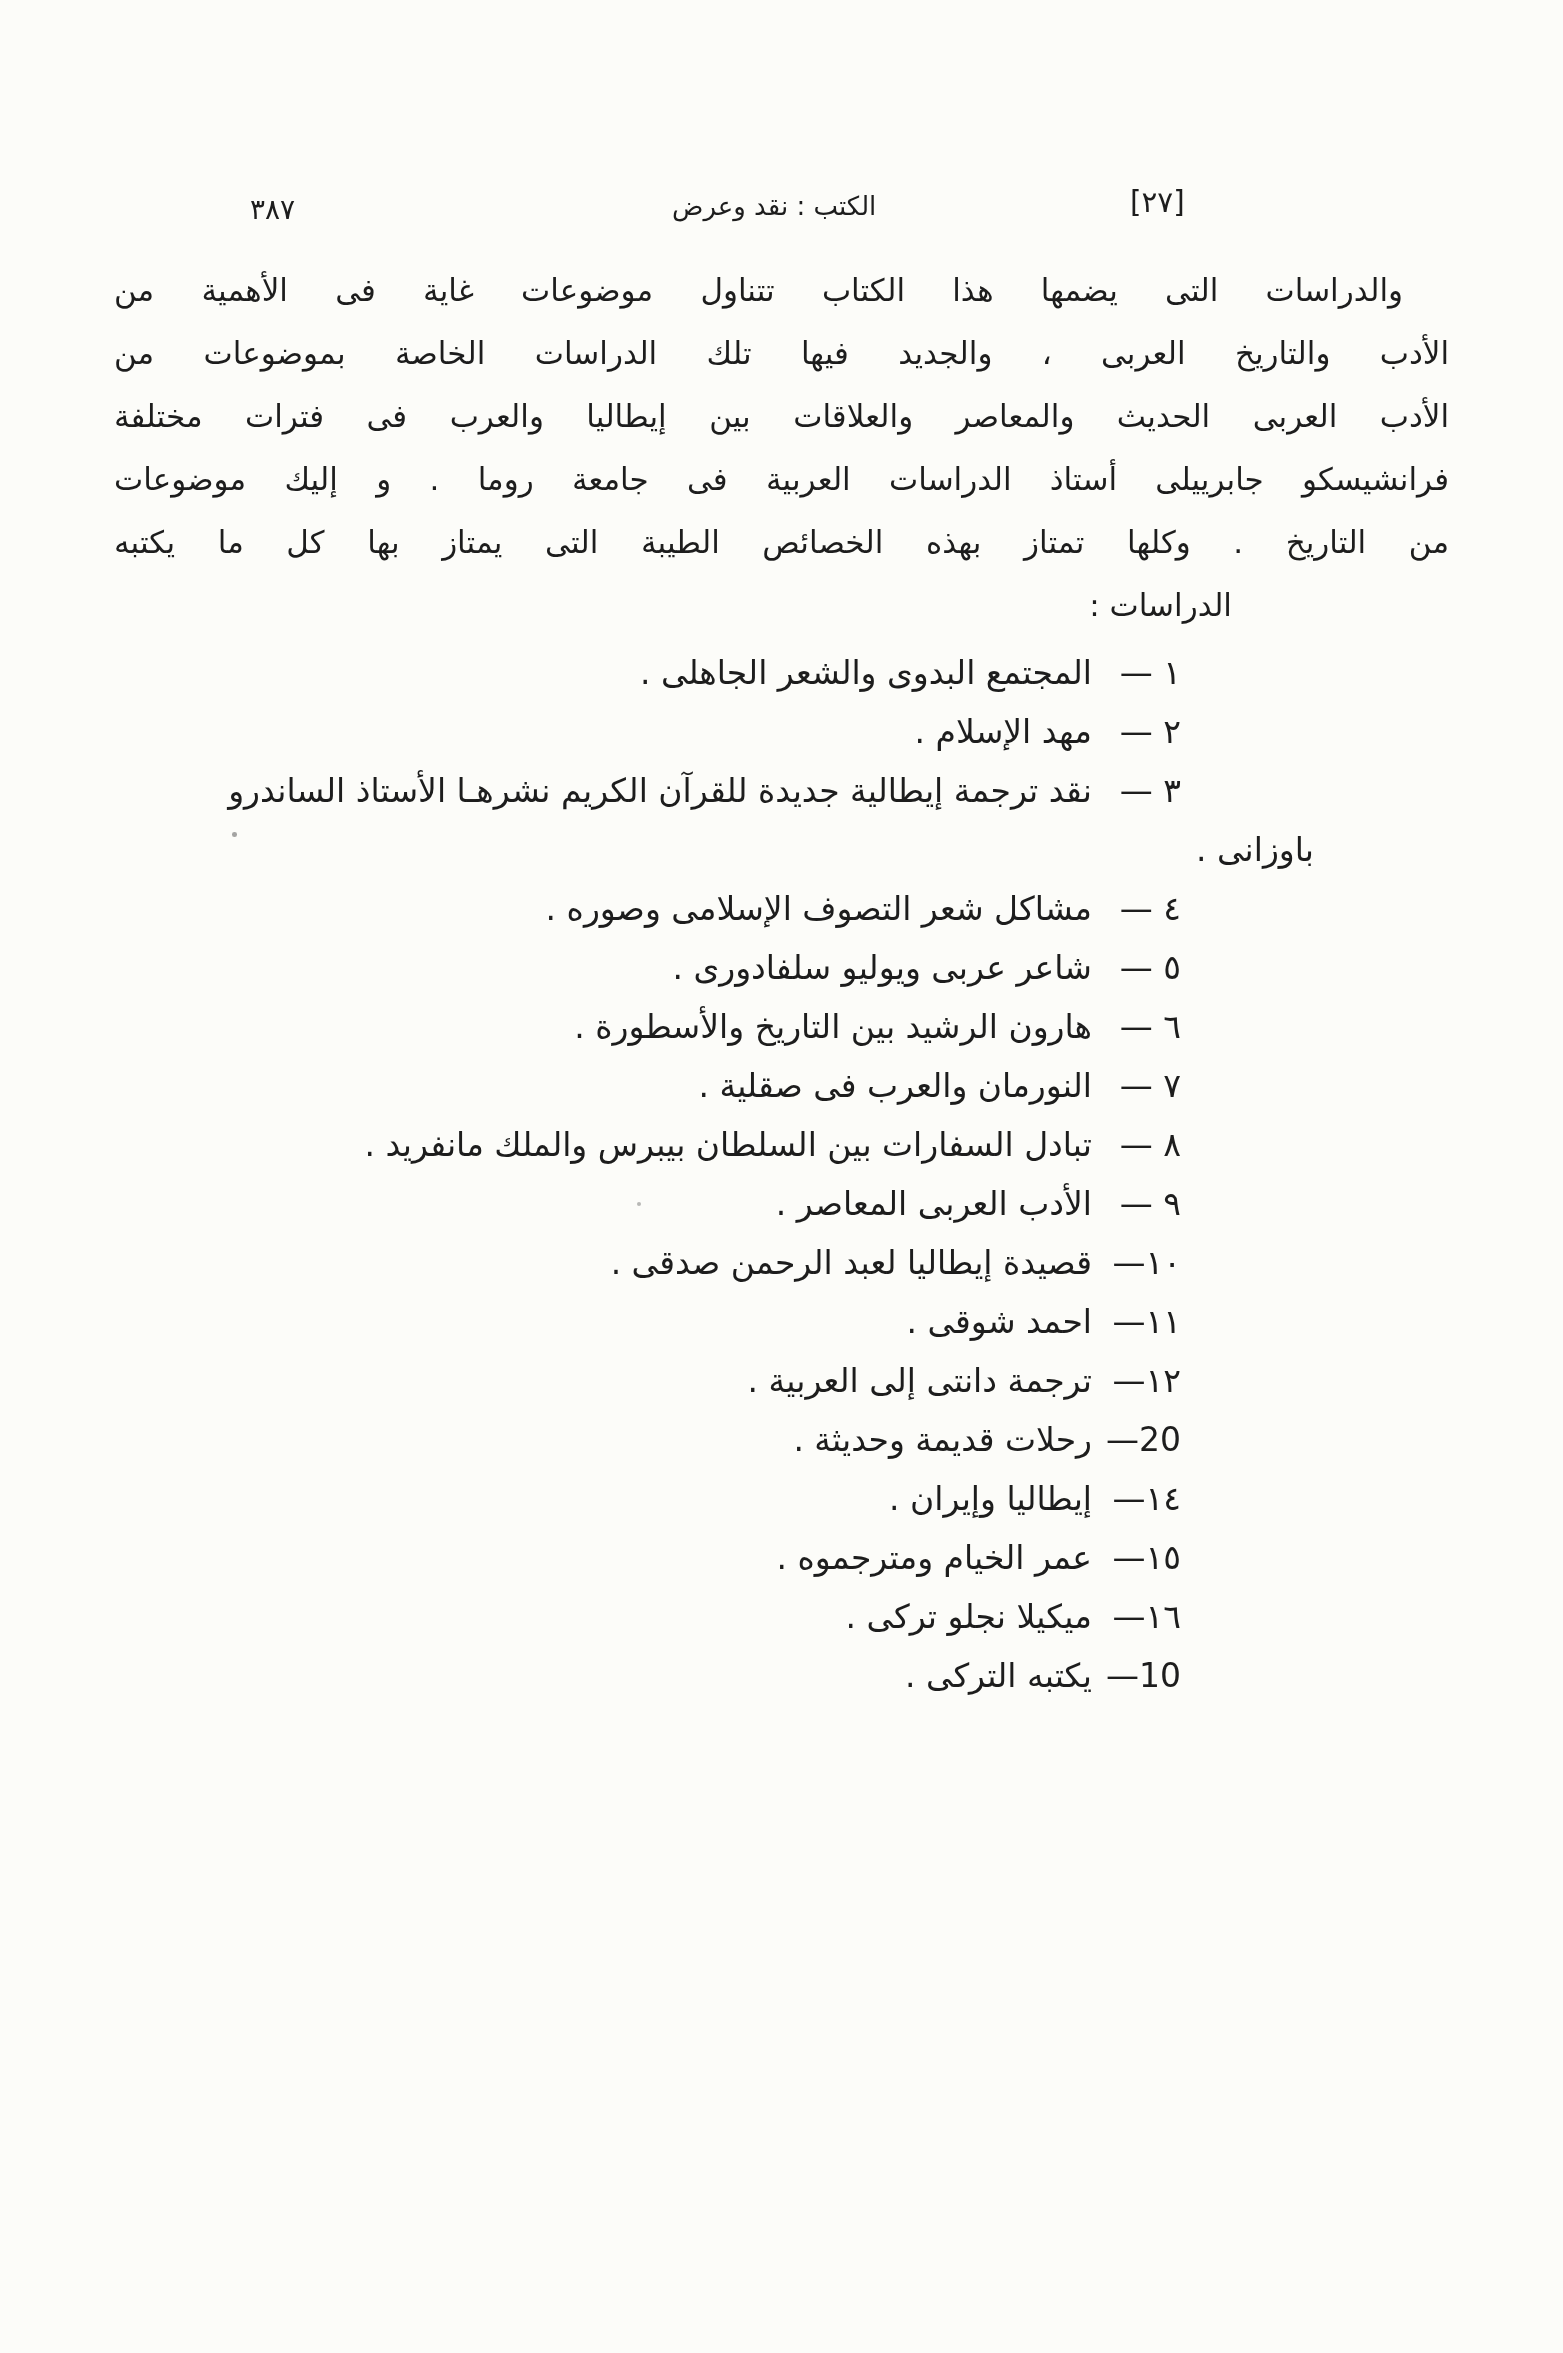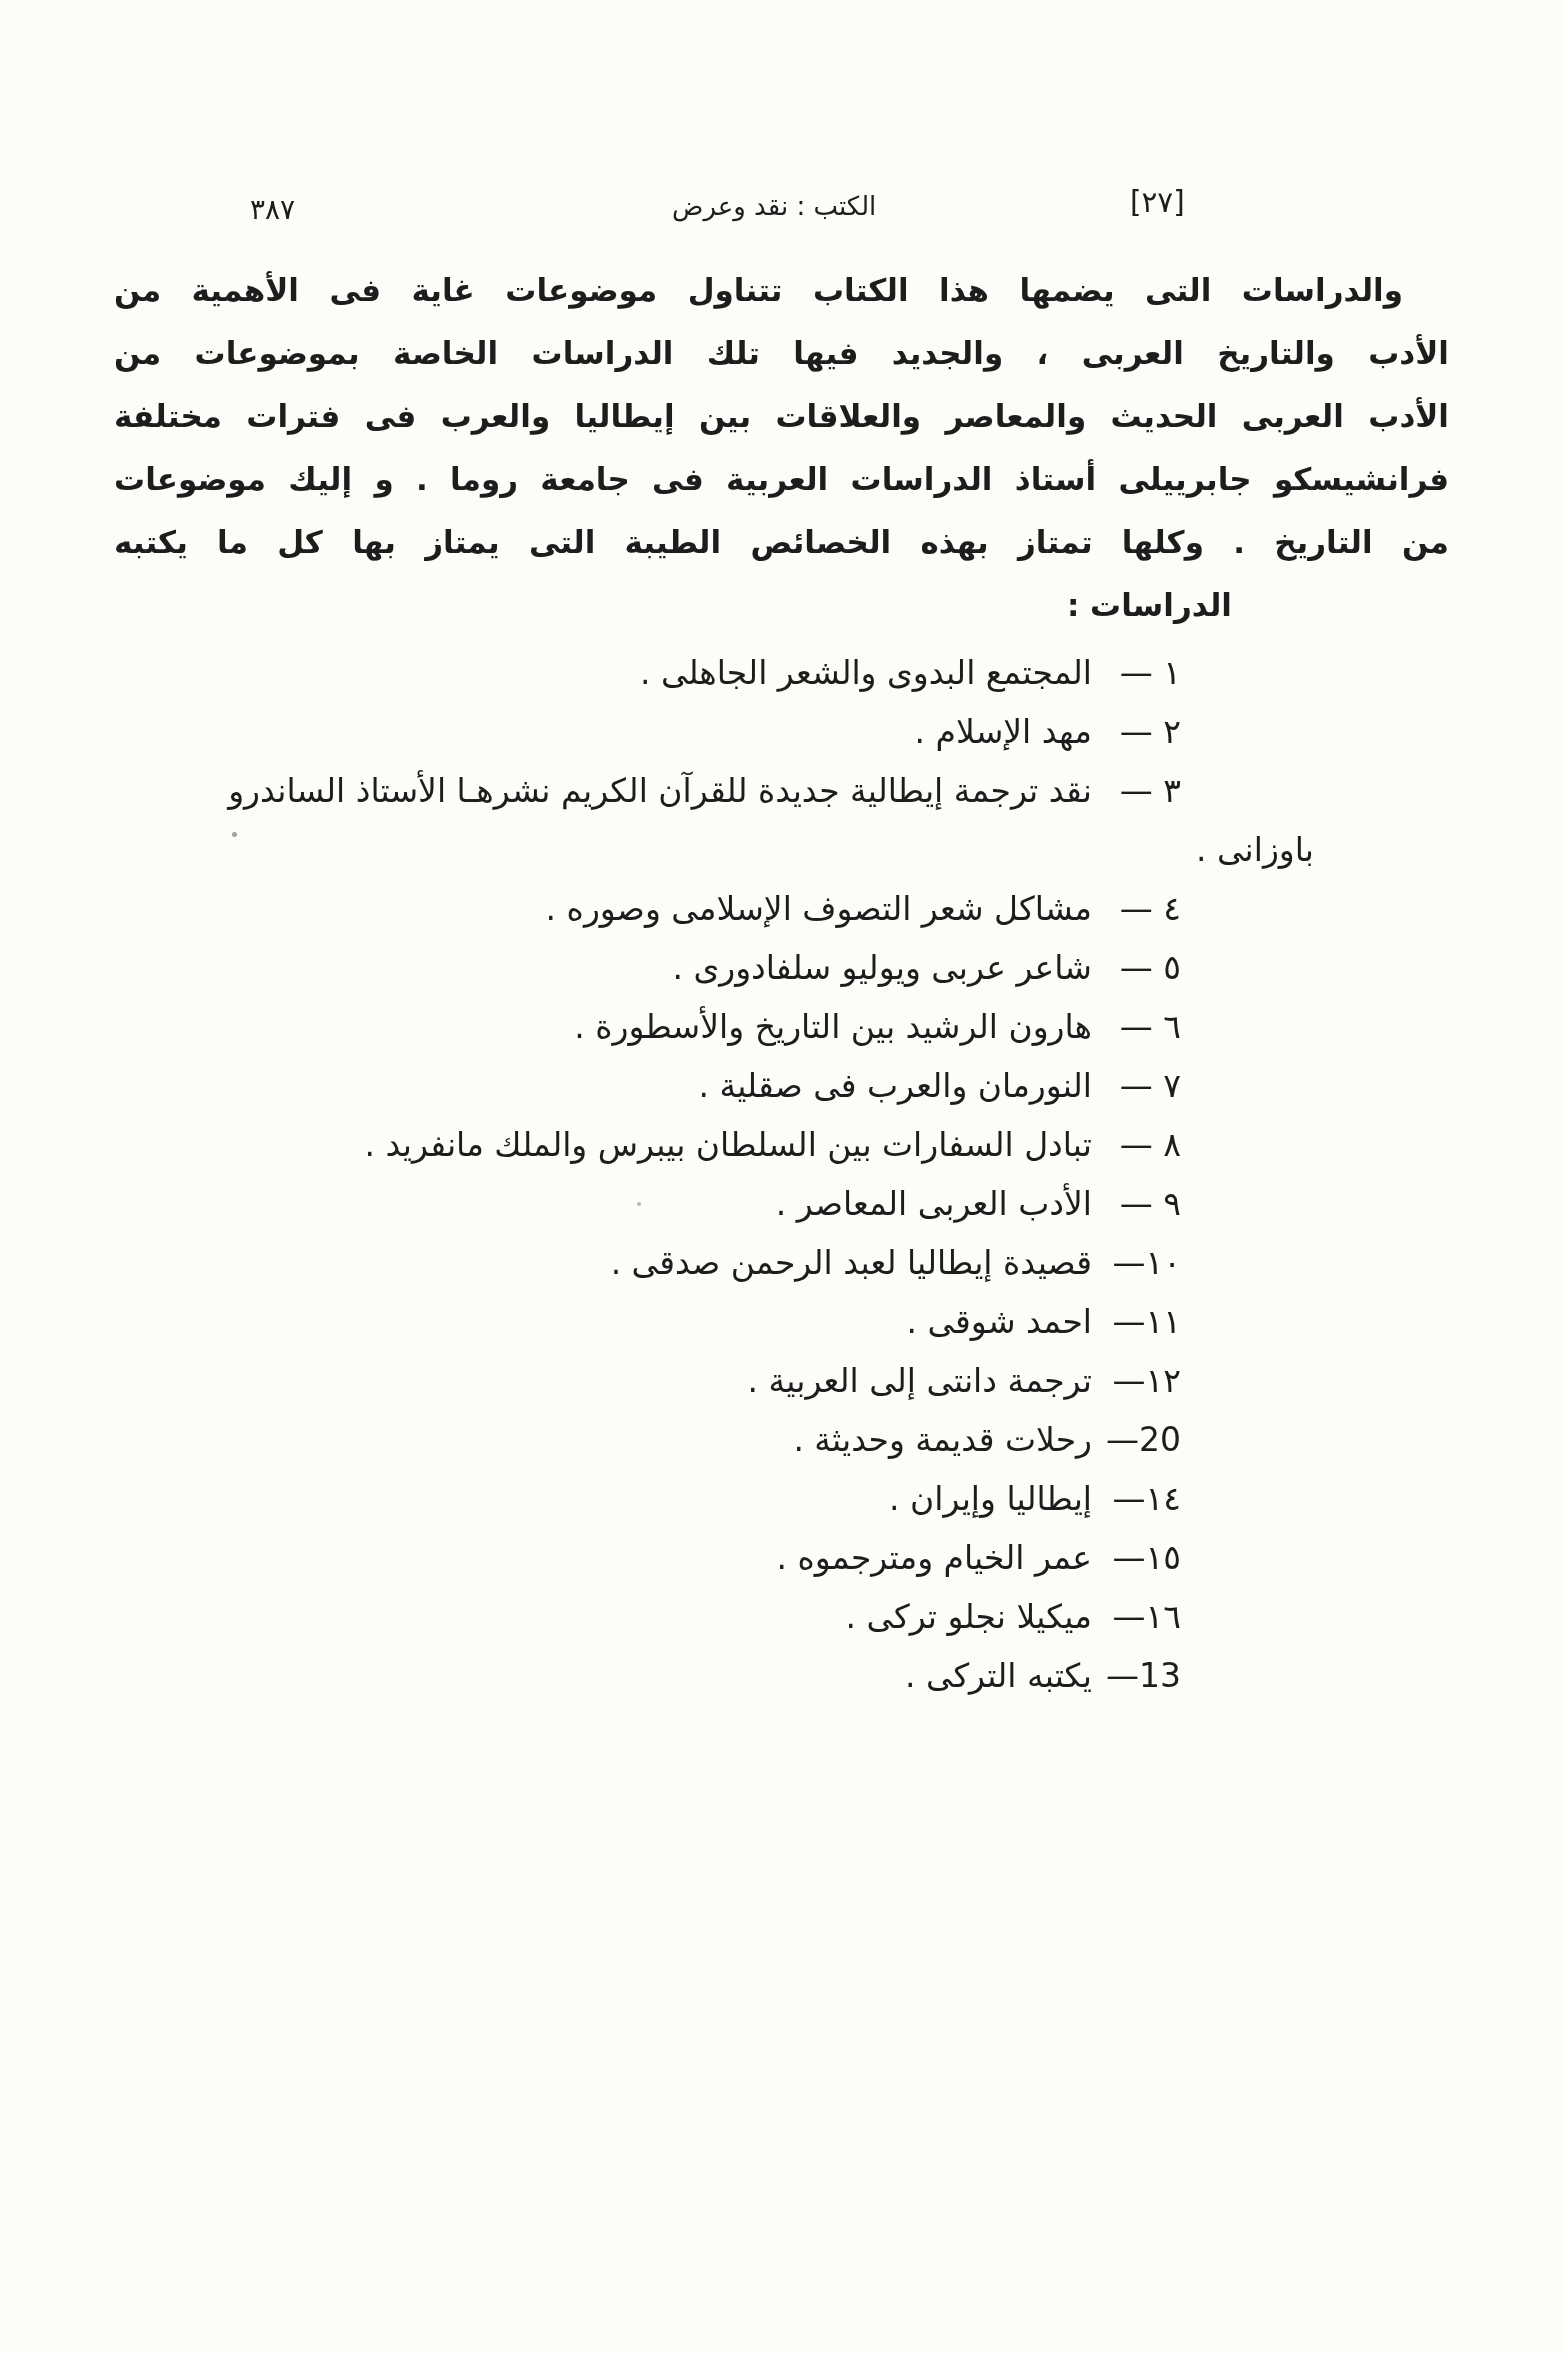--- a/index.html
+++ b/index.html
@@ -25,21 +25,20 @@
 
   
   .paragraph {
     position: absolute;
     left: 114px;
     right: 115px;
     top: 259px;
     direction: rtl;
     font-size: 31px;
     line-height: 63px;
-    font-weight: bold;
   }
   .para-line {
     text-align: justify;
     text-align-last: justify;
   }
   .para-line.first   { text-indent: 46px; }
   .para-line.closing { text-align-last: right; padding-right: 217px; }
 
   
   .topic-list {
@@ -137,21 +136,21 @@
     <div class="list-row">
       <span class="marker">١٤—</span><span>إيطاليا وإيران .</span>
     </div>
     <div class="list-row">
       <span class="marker">١٥—</span><span>عمر الخيام ومترجموه .</span>
     </div>
     <div class="list-row">
       <span class="marker">١٦—</span><span>ميكيلا نجلو تركى .</span>
     </div>
     <div class="list-row">
-      <span class="marker">13—</span><span>يكتبه التركى .</span>
+      <span class="marker">10—</span><span>يكتبه التركى .</span>
     </div>
   </div>
 
   <span class="speck" id="speck-1"></span>
   <span class="speck" id="speck-2"></span>
 
 </div>
 
 
 </body></html>

